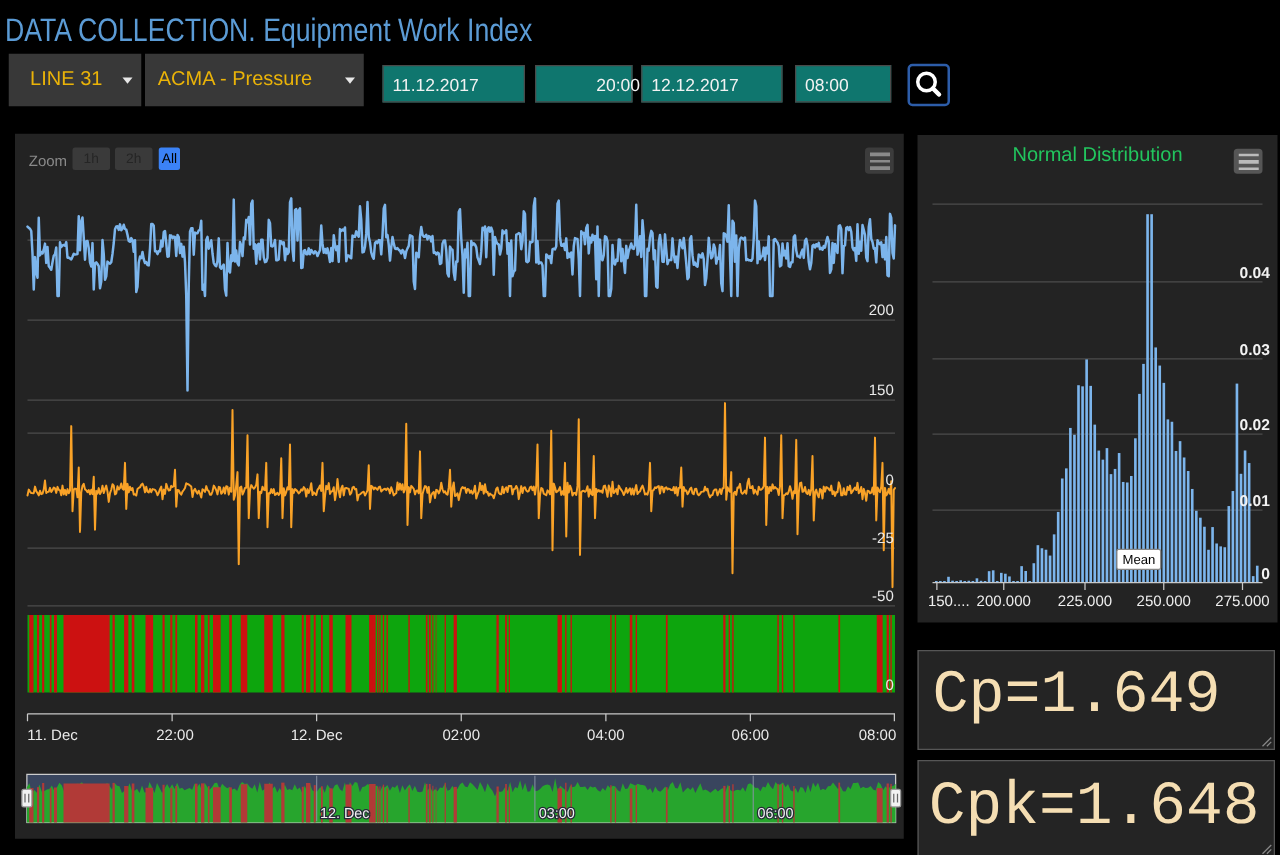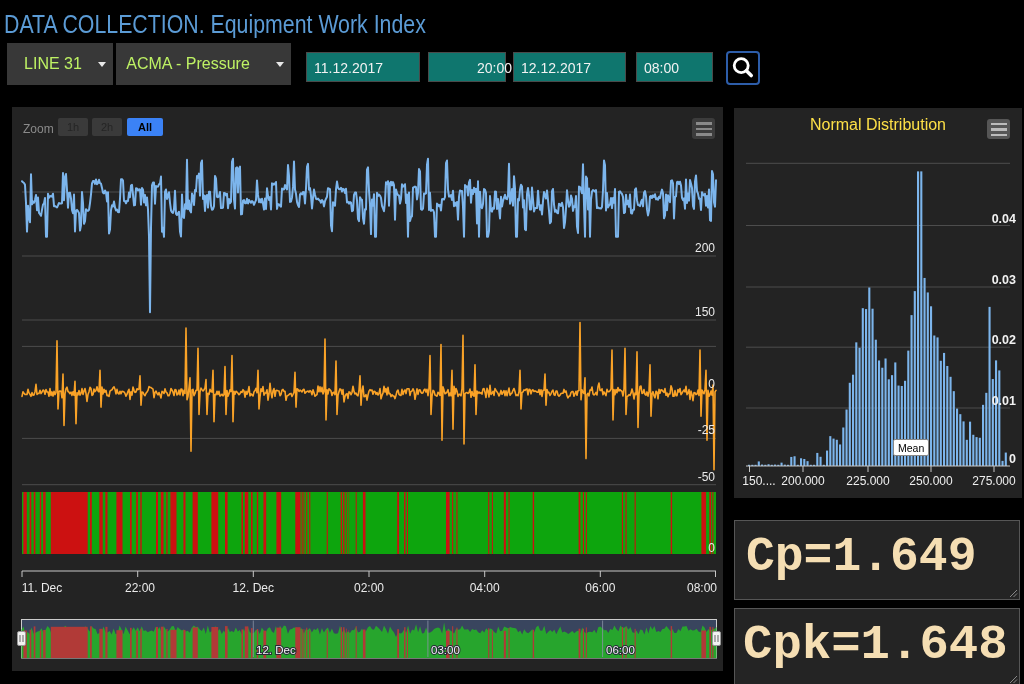--- a/index.html
+++ b/index.html
@@ -1,20 +1,20 @@
 <!DOCTYPE html>
 <html><head><meta charset="utf-8"><style>
 html,body{margin:0;padding:0;background:#000;width:1024px;height:684px;overflow:hidden;font-family:"Liberation Sans",sans-serif;}
 .abs{position:absolute;}
 .panel{position:absolute;background:#232323;}
-.dd{position:absolute;background:#383838;color:#bef264;font-size:16px;display:flex;align-items:center;justify-content:center;}
+.dd{position:absolute;background:#383838;color:#eab308;font-size:16px;display:flex;align-items:center;justify-content:center;}
 .dd .car{position:absolute;right:7px;top:50%;margin-top:-2.5px;width:0;height:0;border-left:4px solid transparent;border-right:4px solid transparent;border-top:5px solid #e8e8e8;}
 .inp{position:absolute;background:#0f766e;border:1px solid #4a4a4a;color:#f2f2f2;font-size:14px;display:flex;align-items:center;padding:2px 0 0 7px;box-sizing:border-box;}
 .zbtn{position:absolute;height:18px;border-radius:2px;font-size:11px;display:flex;align-items:center;justify-content:center;}
-.cpbox{position:absolute;background:#242424;border:1px solid #565656;color:#f5deb3;font-family:"Liberation Mono",monospace;font-weight:bold;}
+.cpbox{position:absolute;background:#242424;border:1px solid #565656;color:#f5deb3;font-family:"Liberation Mono",monospace;font-weight:normal;}
 .burger{position:absolute;border-radius:3px;}
 .burger div{height:2.5px;margin:3px 3.5px 0 3.5px;}
 text.t1{font-family:'Liberation Sans',sans-serif;font-size:12px;fill:#eaeaea;}
 text.t2{font-family:'Liberation Sans',sans-serif;font-size:12px;fill:#efefef;}
 text.t2b{font-family:'Liberation Sans',sans-serif;font-size:12.5px;font-weight:bold;fill:#f2f2f2;}
 text.tn{font-family:'Liberation Sans',sans-serif;font-size:11.5px;fill:#f2f2f2;paint-order:stroke;stroke:#252b38;stroke-width:2px;}
 </style></head>
 <body>
 <div class="abs" style="left:4px;top:9px;font-size:26px;color:#5b9bd5;transform:scaleX(0.82);transform-origin:0 0;white-space:nowrap;">DATA COLLECTION. Equipment Work Index</div>
 
@@ -200,21 +200,21 @@
       <rect x="5.5" y="524.5" width="8" height="14" rx="1.5" fill="#f2f2f2" stroke="#999999"></rect>
       <line x1="8.0" y1="528.0" x2="8.0" y2="535.0" stroke="#666" stroke-width="1"></line>
       <line x1="11.0" y1="528.0" x2="11.0" y2="535.0" stroke="#666" stroke-width="1"></line>
       <rect x="700.5" y="524.5" width="8" height="14" rx="1.5" fill="#f2f2f2" stroke="#999999"></rect>
       <line x1="703.0" y1="528.0" x2="703.0" y2="535.0" stroke="#666" stroke-width="1"></line>
       <line x1="706.0" y1="528.0" x2="706.0" y2="535.0" stroke="#666" stroke-width="1"></line>
     </svg>
 <div class="abs" style="left:11px;top:15px;font-size:12px;color:#8a8a8a;">Zoom</div>
 <div class="zbtn" style="left:46px;top:11px;width:30px;background:#3a3a3a;color:#252525;">1h</div>
 <div class="zbtn" style="left:80px;top:11px;width:30px;background:#3a3a3a;color:#252525;">2h</div>
-<div class="zbtn" style="left:115px;top:11px;width:36px;background:#3b82f6;color:#000;font-weight:bold;">All</div>
+<div class="zbtn" style="left:115px;top:11px;width:17px;background:#3b82f6;color:#000;font-weight:normal;">All</div>
 <div class="burger" style="left:680px;top:11px;width:23px;height:21px;background:#3c3c3c;">
       <div style="background:#8a8a8a;margin-top:4px;"></div>
       <div style="background:#8a8a8a;"></div>
       <div style="background:#8a8a8a;"></div>
     </div>
 </div>
 
 <div class="panel" style="left:734px;top:108px;width:288px;height:390px;">
 <svg width="288" height="390" style="position:absolute;left:0;top:0">
       <line x1="12.0" y1="55.3" x2="276.0" y2="55.3" stroke="#4d4d4d" stroke-width="1"></line>
@@ -312,21 +312,21 @@
       <text x="69.0" y="377.0" text-anchor="middle" class="t2">200.000</text>
       <text x="134.0" y="377.0" text-anchor="middle" class="t2">225.000</text>
       <text x="197.0" y="377.0" text-anchor="middle" class="t2">250.000</text>
       <text x="260.0" y="377.0" text-anchor="middle" class="t2">275.000</text>
       <text x="282.0" y="114.5" text-anchor="end" class="t2b">0.04</text>
       <text x="282.0" y="176.0" text-anchor="end" class="t2b">0.03</text>
       <text x="282.0" y="236.2" text-anchor="end" class="t2b">0.02</text>
       <text x="282.0" y="297.0" text-anchor="end" class="t2b">0.01</text>
       <text x="282.0" y="355.0" text-anchor="end" class="t2b">0</text>
     </svg>
-<div class="abs" style="left:0;top:8px;width:288px;text-align:center;font-size:16px;color:#fde047;">Normal Distribution</div>
+<div class="abs" style="left:0;top:8px;width:288px;text-align:center;font-size:16px;color:#22c55e;">Normal Distribution</div>
 <div class="burger" style="left:253px;top:11px;width:23px;height:20px;background:#565656;">
       <div style="background:#bbbbbb;margin-top:3.5px;"></div>
       <div style="background:#bbbbbb;"></div>
       <div style="background:#bbbbbb;"></div>
     </div>
 <div class="abs" style="left:159px;top:331px;background:#fff;border:1px solid #888;border-radius:2px;color:#000;font-size:10.5px;font-weight:normal;padding:1.5px 4px;">Mean</div>
 </div>
 
 <div class="cpbox" style="left:734px;top:520px;width:284px;height:78px;">
 <div class="abs" style="left:11px;top:9px;font-size:48px;">Cp=1.649</div>

